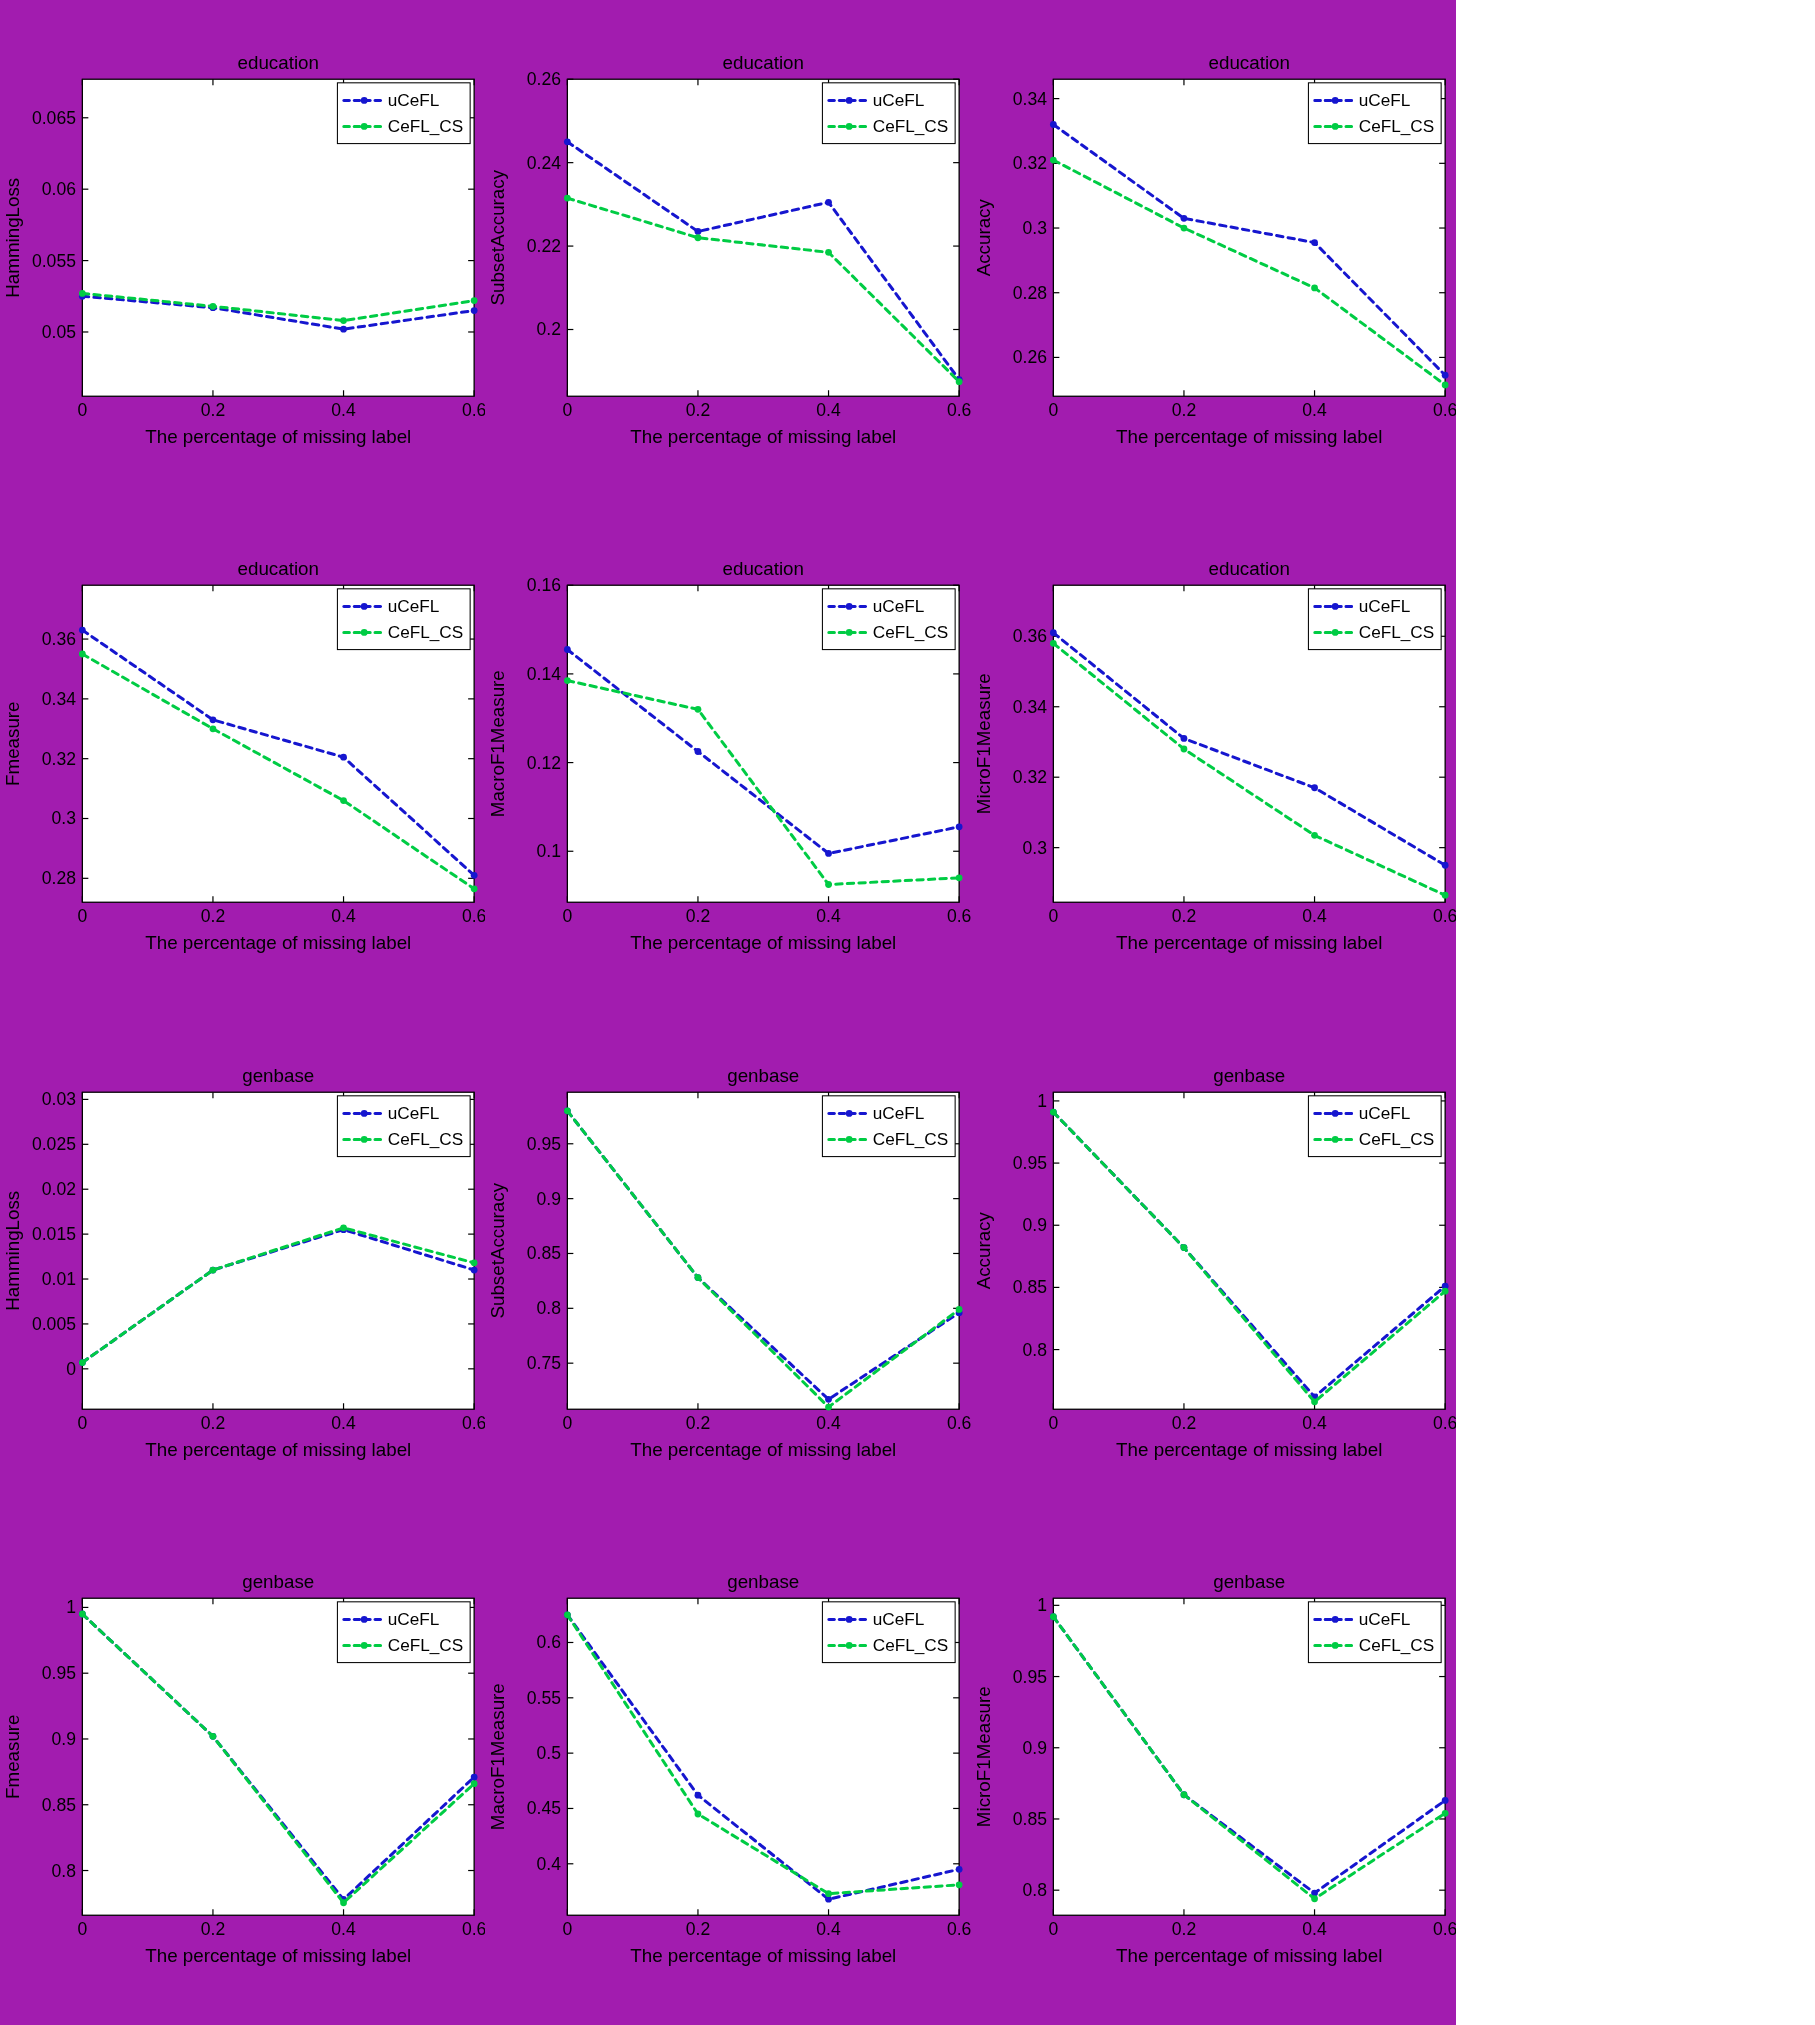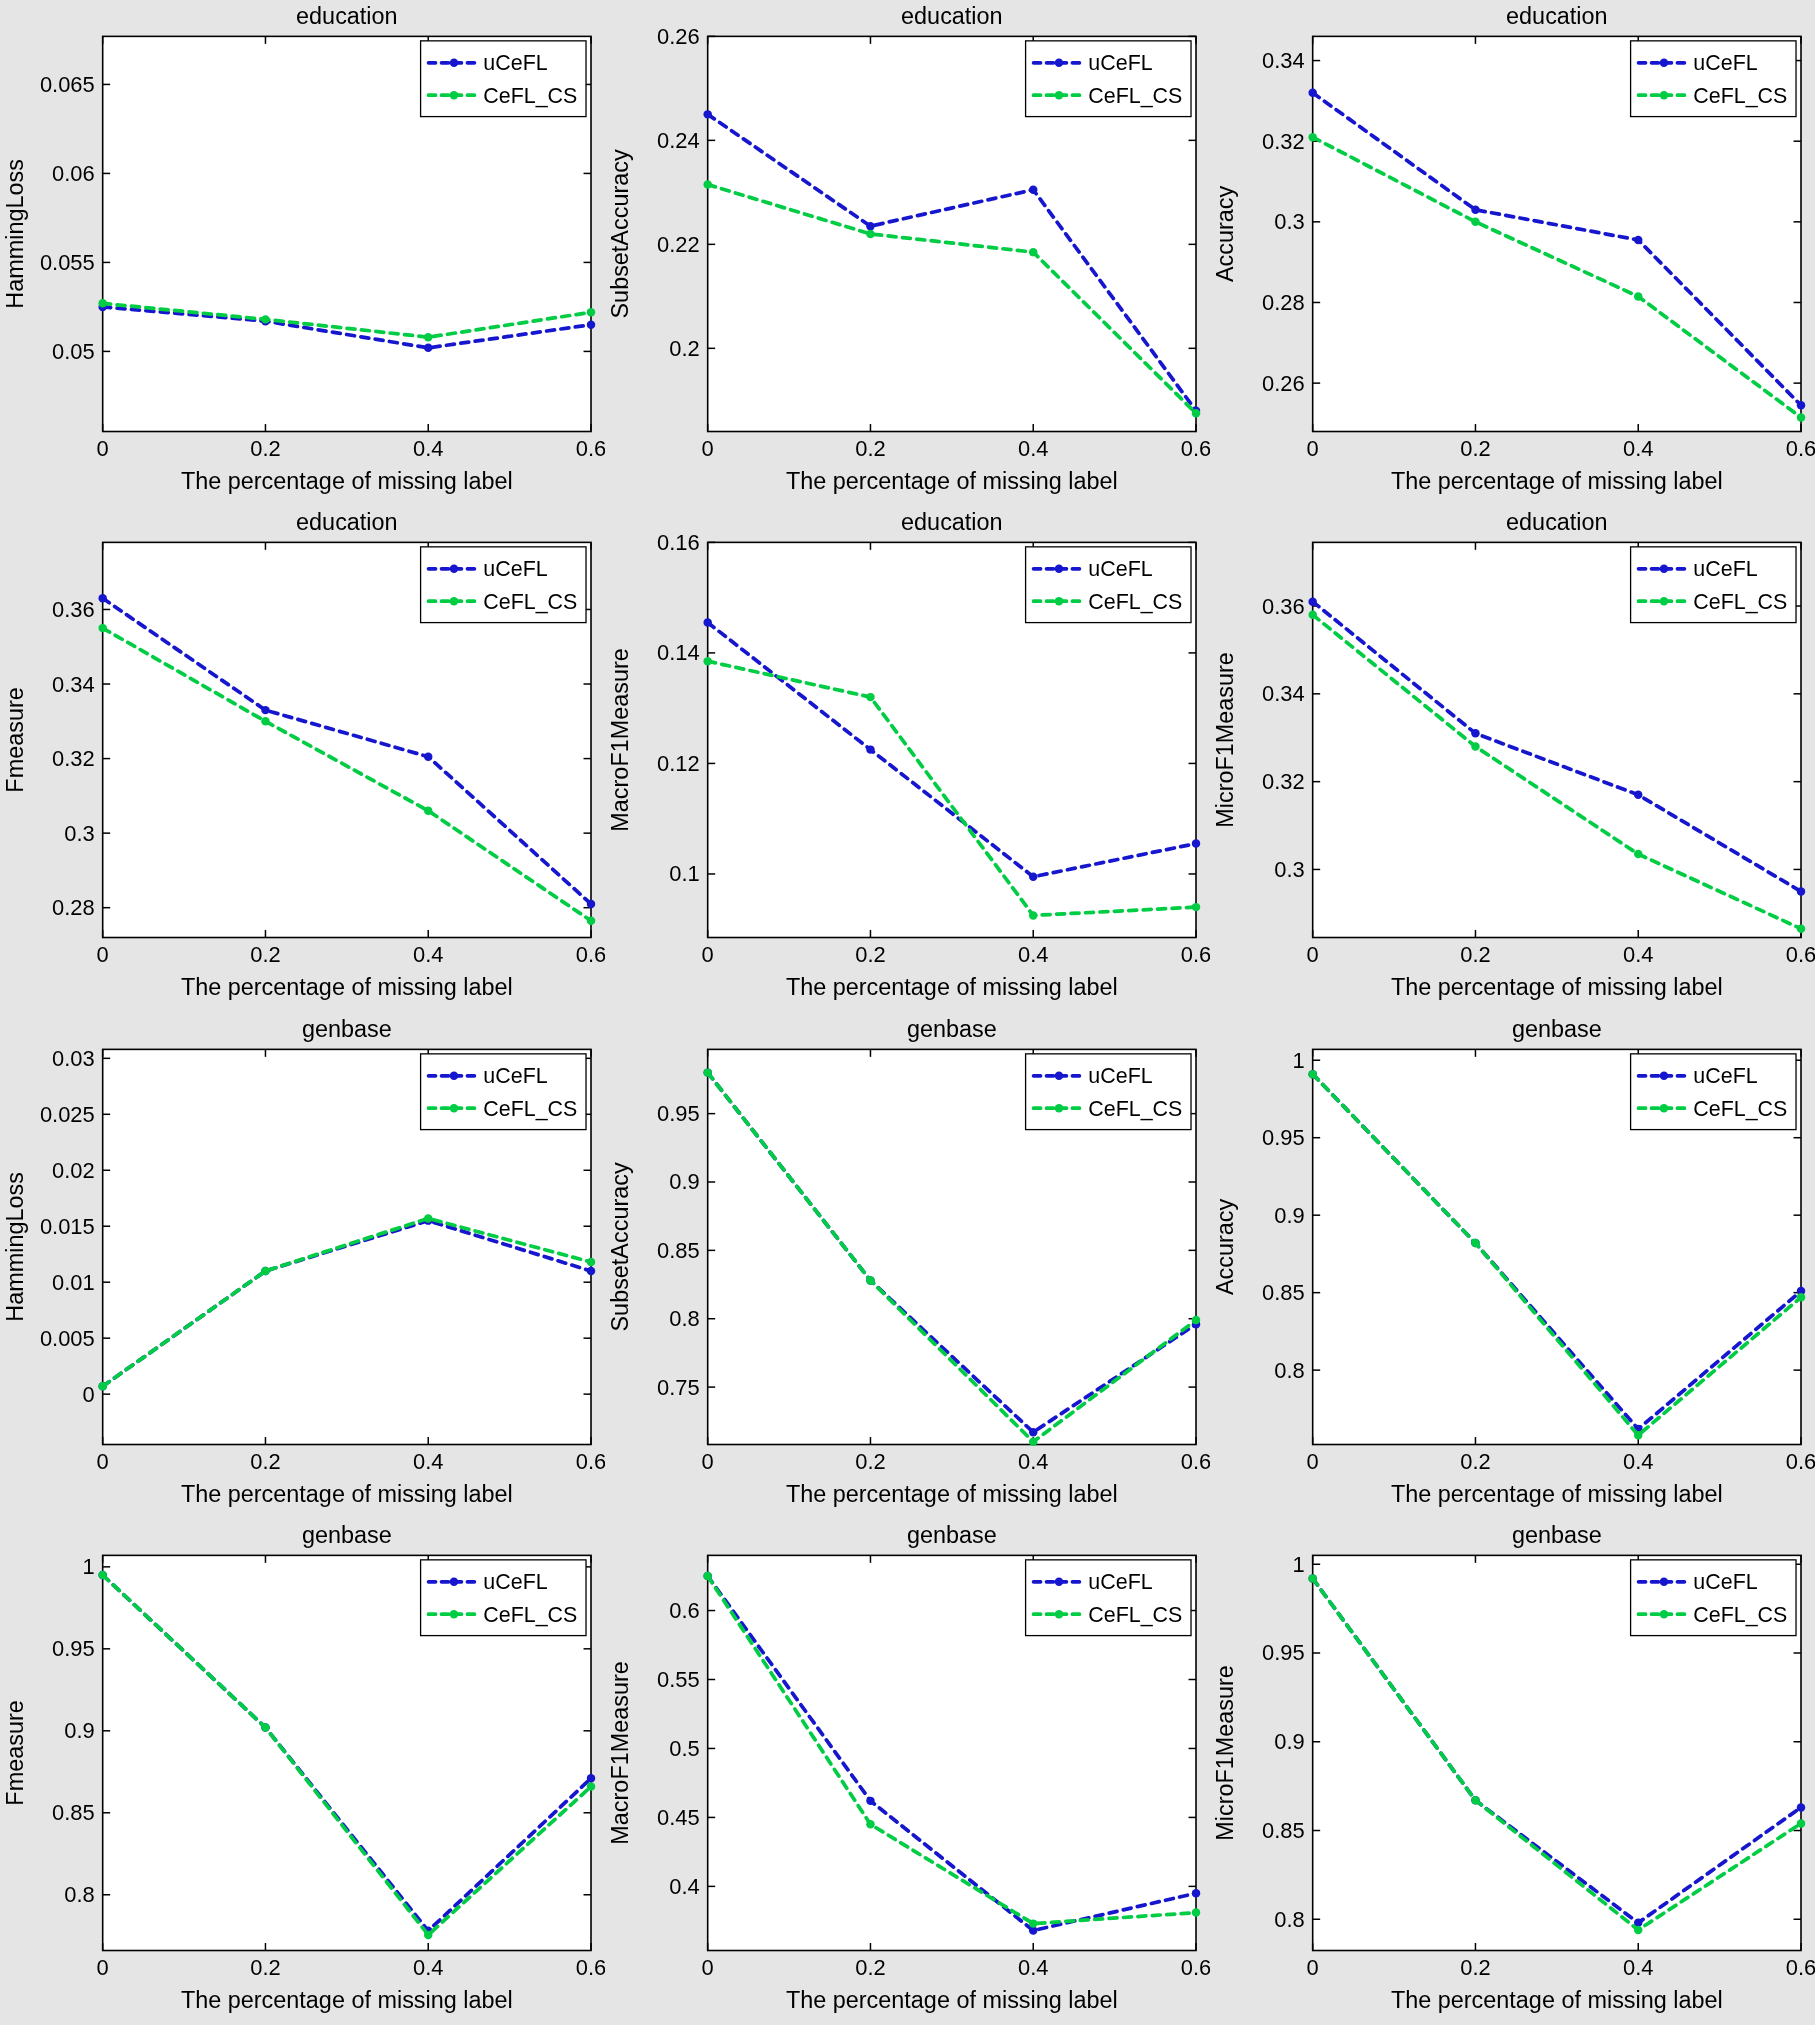--- a/index.html
+++ b/index.html
@@ -1,17 +1,17 @@
 <!DOCTYPE html>
 <html style="font-size:8px"><head>
 <meta charset="utf-8">
 <style>
   html,body{margin:0;padding:0;background:#ffffff;}
   .figure{
-    width:1815px;height:2025px;background:#e5e5e5;
+    width:1456px;height:2025px;background:#a21caf;
     display:grid;
     grid-template-columns:repeat(3,1fr);
     grid-template-rows:repeat(4,1fr);
     font-family:"Liberation Sans", sans-serif;
   }
   .cell{position:relative;overflow:hidden;}
   .cell svg{display:block;width:100%;height:100%;}
   .cell text{
     font-family:"Liberation Sans", sans-serif;
     fill:#000000;

